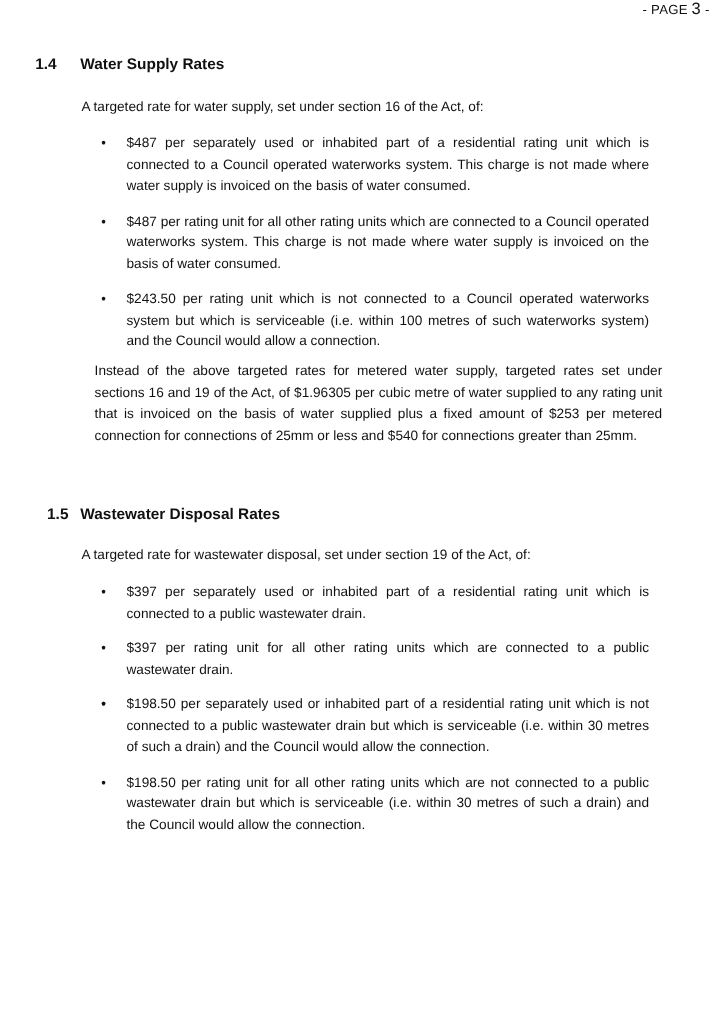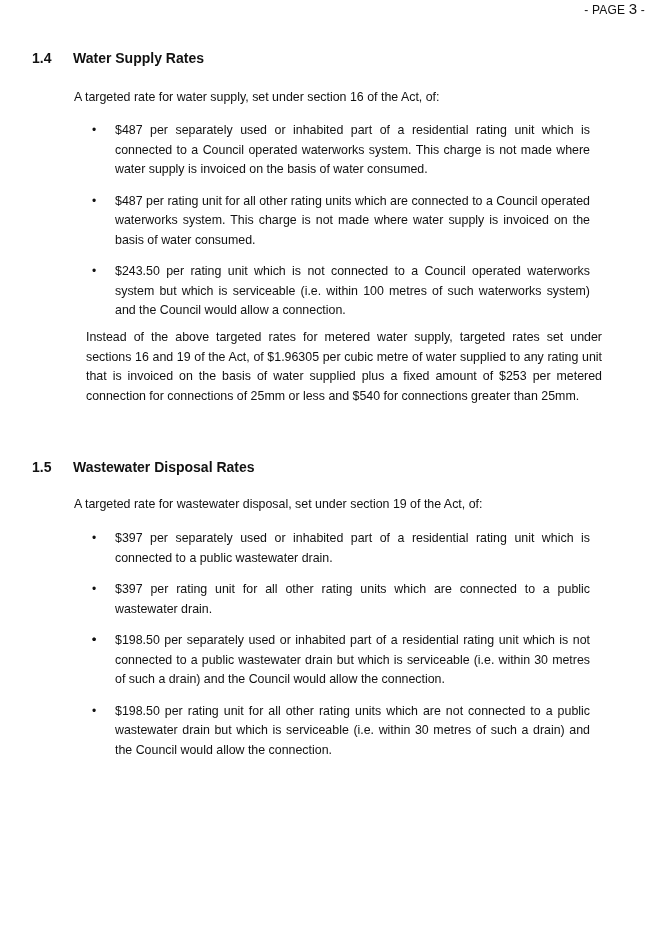--- a/index.html
+++ b/index.html
@@ -42,21 +42,21 @@
   <span class="sec-num">1.4</span><span>Water Supply Rates</span>
 </div>
 <p class="intro" style="top:88px;">A targeted rate for water supply, set under section 16 of the Act, of:</p>
 <ul class="bullets" style="top:121px;">
   <li><span class="bullet">•</span><span>$487 per separately used or inhabited part of a residential rating unit which is connected to a Council operated waterworks system.  This charge is not made where water supply is invoiced on the basis of water consumed.</span></li>
   <li><span class="bullet">•</span><span>$487 per rating unit for all other rating units which are connected to a Council operated waterworks system.  This charge is not made where water supply is invoiced on the basis of water consumed.</span></li>
   <li><span class="bullet">•</span><span>$243.50 per rating unit which is not connected to a Council operated waterworks system but which is serviceable (i.e. within 100 metres of such waterworks system) and the Council would allow a connection.</span></li>
 </ul>
 <p class="para" style="top:328px;margin-left:12px;">Instead of the above targeted rates for metered water supply, targeted rates set under sections 16 and 19 of the Act, of $1.96305 per cubic metre of water supplied to any rating unit that is invoiced on the basis of water supplied plus a fixed amount of $253 per metered connection for connections of 25mm or less and $540 for connections greater than 25mm.</p>
 
-<div class="sec-title" style="top:457px;">
+<div class="sec-title" style="top:457px;text-align:center;">
   <span class="sec-num">1.5</span><span>Wastewater Disposal Rates</span>
 </div>
 <p class="intro" style="top:495px;">A targeted rate for wastewater disposal, set under section 19 of the Act, of:</p>
 <ul class="bullets" style="top:529px;">
   <li><span class="bullet">•</span><span>$397 per separately used or inhabited part of a residential rating unit which is connected to a public wastewater drain.</span></li>
   <li><span class="bullet">•</span><span>$397 per rating unit for all other rating units which are connected to a public wastewater drain.</span></li>
   <li><span class="bullet">•</span></li>
   <li><span class="bullet">•</span><span>$198.50 per separately used or inhabited part of a residential rating unit which is not connected to a public wastewater drain but which is serviceable (i.e. within 30 metres of such a drain) and the Council would allow the connection.</span></li>
   <li><span class="bullet">•</span><span>$198.50 per rating unit for all other rating units which are not connected to a public wastewater drain but which is serviceable (i.e. within 30 metres of such a drain) and the Council would allow the connection.</span></li>
 </ul>

